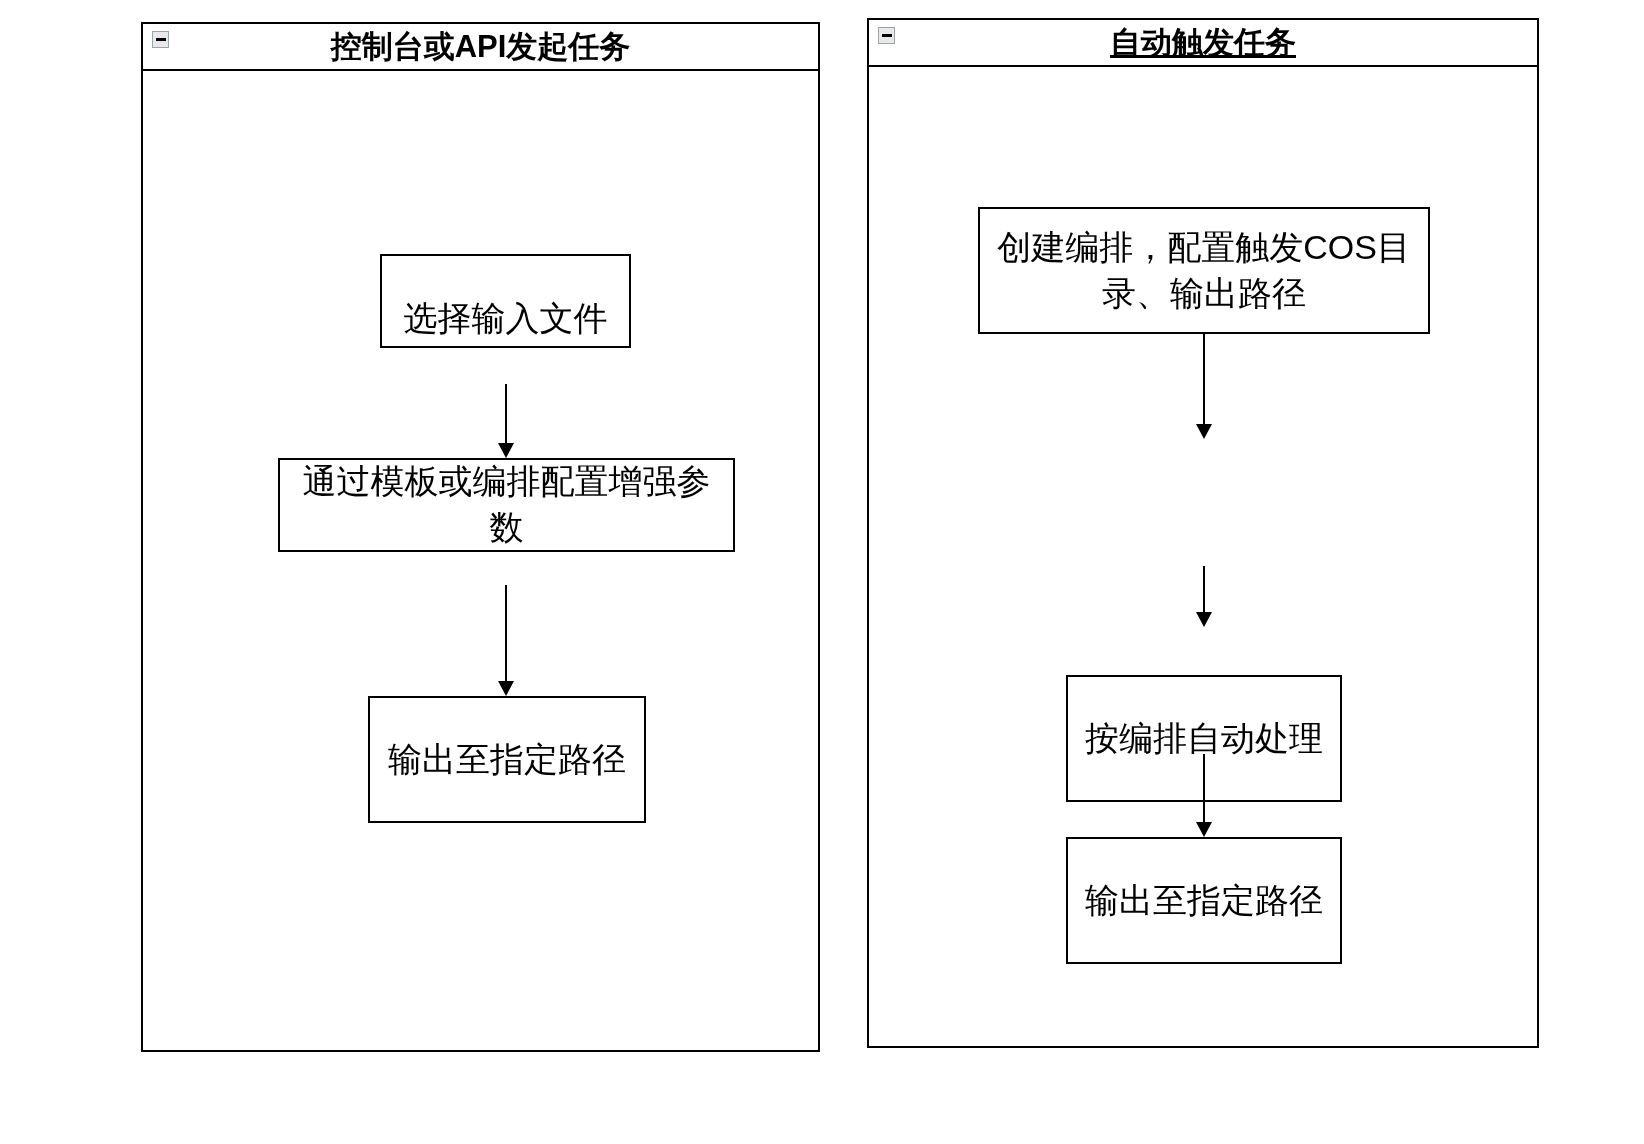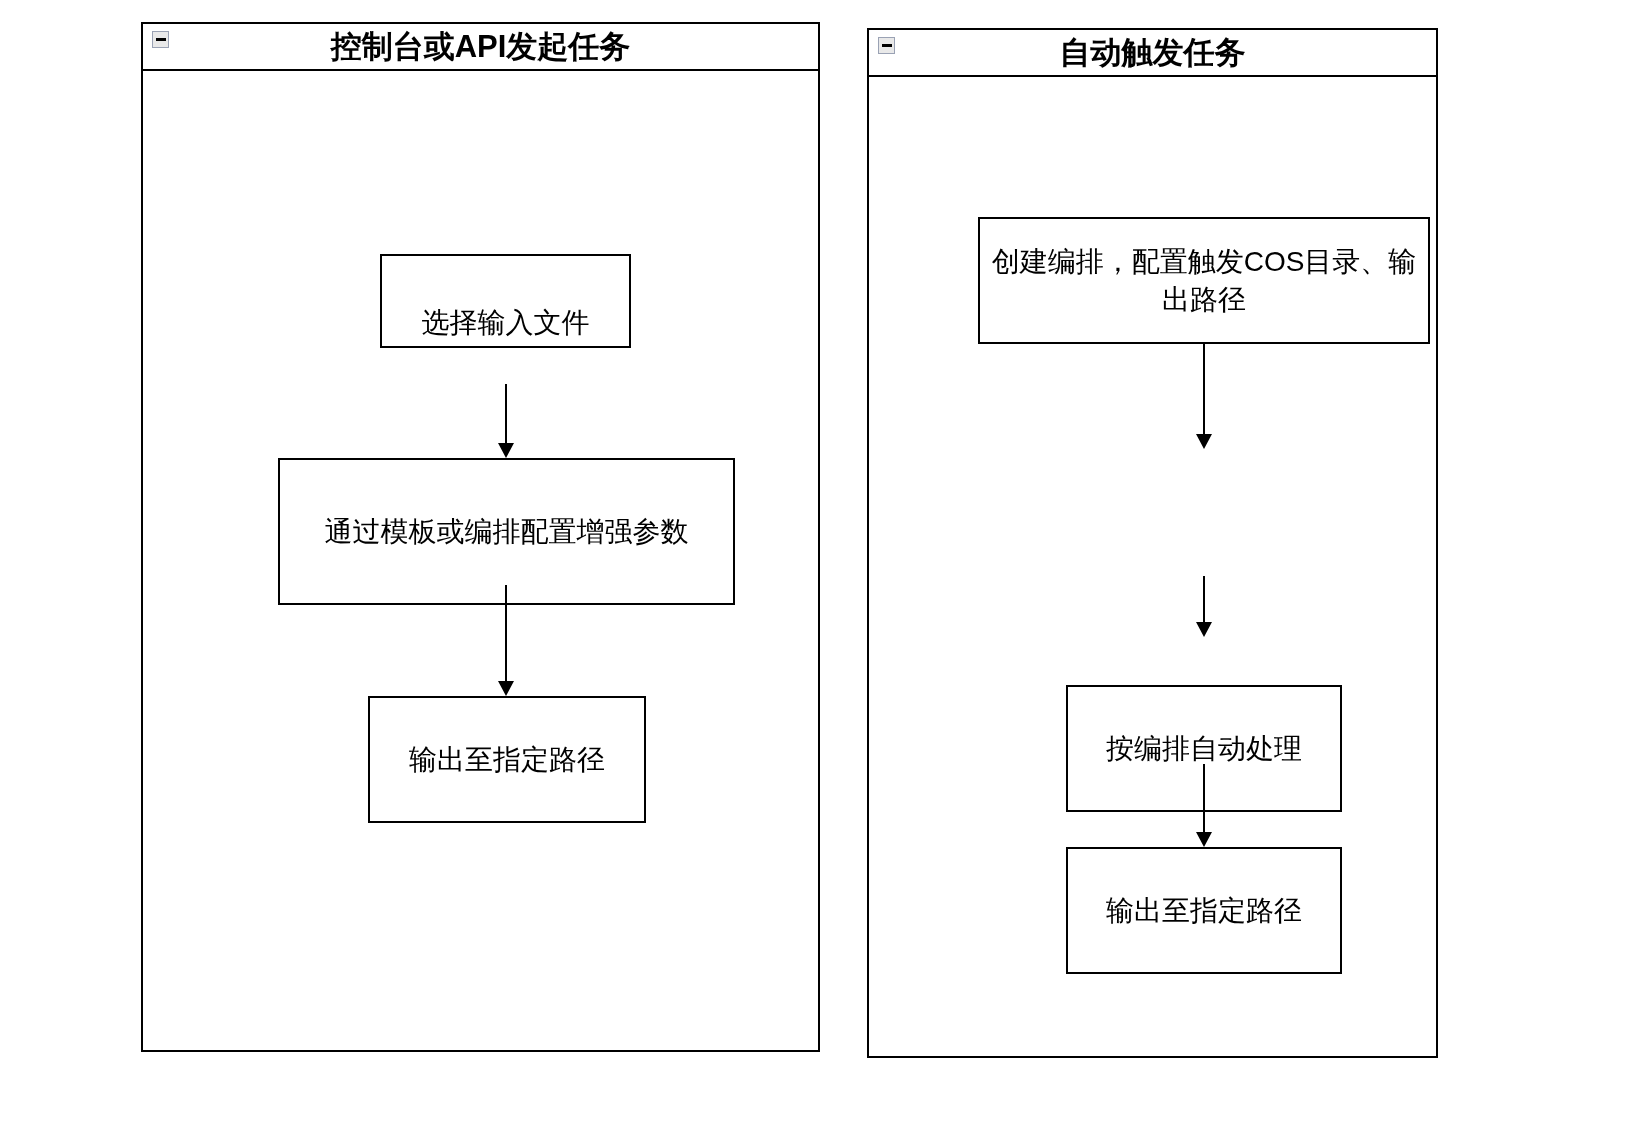--- a/index.html
+++ b/index.html
@@ -54,21 +54,21 @@
 
   
   .node {
     position: absolute;
     border: 2px solid #000000;
     background: #ffffff;
     display: flex;
     align-items: center;
     justify-content: center;
     text-align: center;
-    font-size: 28px;
+    font-size: 34px;
     line-height: 1.35;
     padding: 4px 8px;
   }
 
   
   .arrow {
     position: absolute;
     width: 20px;
   }
   .arrow .shaft {
@@ -107,35 +107,35 @@
 
     <div class="node" style="left:237px; top:230px; width:251px; height:94px;align-items:flex-end;">
       <span>选择输入文件</span>
     </div>
 
     <div class="arrow" style="left:353px; top:360px; height:74px;">
       <span class="shaft"></span>
         <span class="head"></span>
     </div>
 
-    <div class="node" style="left:135px; top:434px; width:457px; height:147px;">
+    <div class="node" style="left:135px; top:434px; width:457px; height:94px;">
       <span>通过模板或编排配置增强参数</span>
     </div>
 
     <div class="arrow" style="left:353px; top:561px; height:111px;">
       <span class="shaft"></span>
         <span class="head"></span>
     </div>
 
     <div class="node" style="left:225px; top:672px; width:278px; height:127px;">
       <span>输出至指定路径</span>
     </div>
   </section>
 
-  <section class="panel" style="left:867px; top:28px; width:571px; height:1030px;">
+  <section class="panel" style="left:867px; top:18px; width:672px; height:1030px;text-decoration:underline;">
     <header class="panel-header">
       <button class="collapse-btn">
         <span class="minus-bar"></span>
       </button>
       <h2 class="panel-title">自动触发任务</h2>
     </header>
 
     <div class="node" style="left:109px; top:187px; width:452px; height:127px;">
       <span>创建编排，配置触发COS目录、输出路径</span>
     </div>

